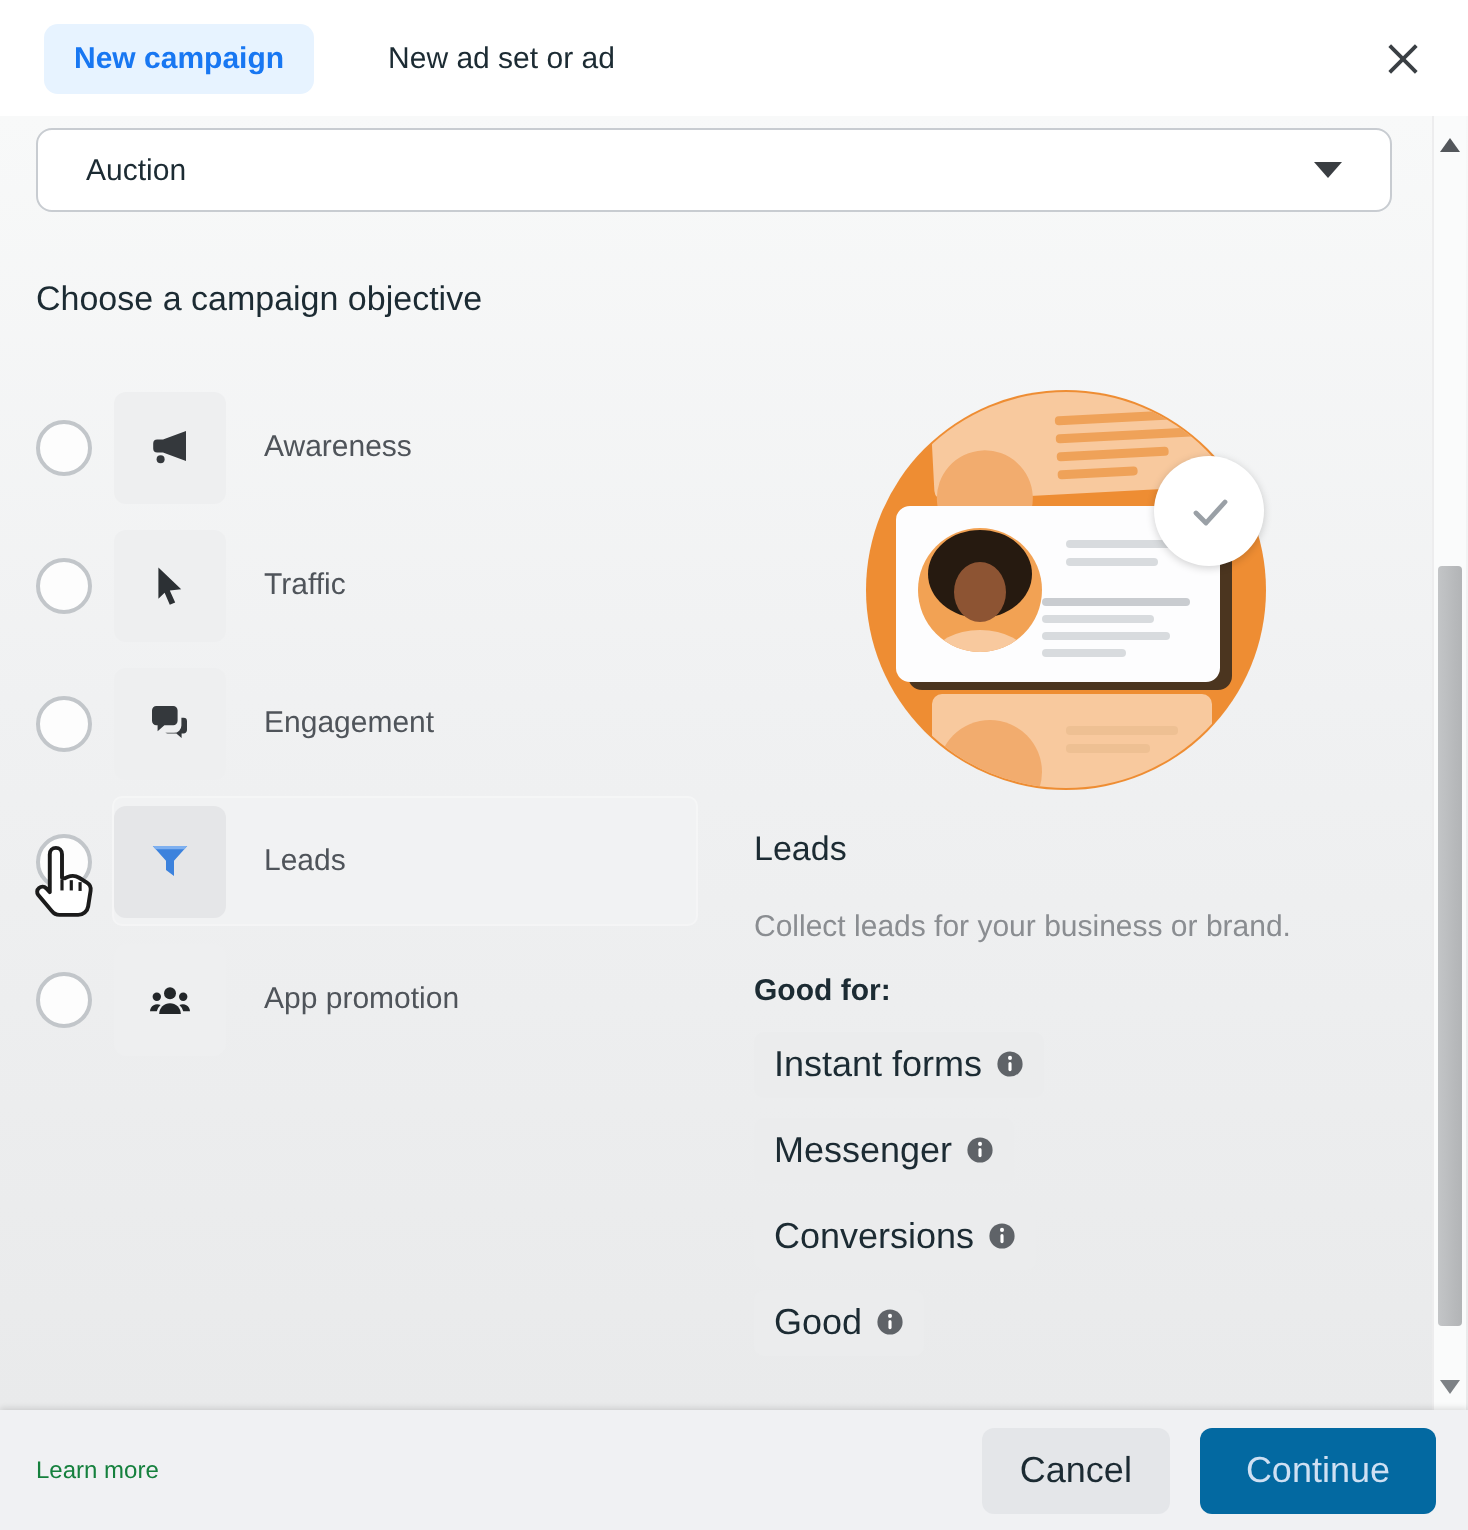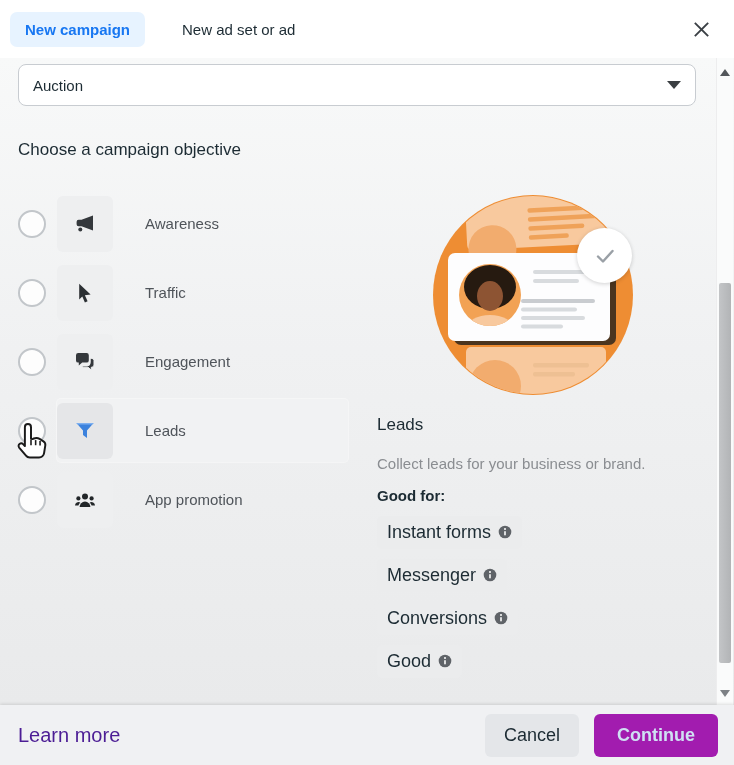--- a/index.html
+++ b/index.html
@@ -3,48 +3,48 @@
 <meta charset="utf-8">
 <style>
   * { margin:0; padding:0; box-sizing:border-box; }
   html,body { width:734px; height:765px; }
   body { font-family:"Liberation Sans", sans-serif; }
 
   .dialog { position:relative; width:734px; height:765px; background:#f1f2f3; overflow:hidden; }
 
   
   .header { position:absolute; top:0; left:0; right:0; height:58px; background:#ffffff;
-            display:flex; align-items:center; padding:0 20px 0 10px; z-index:5; }
+            display:flex; align-items:center; padding:0 20px 0 22px; z-index:5; }
   .tab { font-size:15px; padding:9px 15px; border-radius:7px; cursor:pointer; }
   .tab.active { background:#e7f3ff; color:#1877f2; font-weight:bold; }
   .tab.inactive { color:#1c2b33; margin-left:22px; font-weight:400; }
   .close-btn { margin-left:auto; width:26px; height:26px; display:flex; align-items:center;
                justify-content:center; cursor:pointer; }
   .close-btn svg { width:19px; height:19px; stroke:#3a3f44; stroke-width:2; }
 
   
   .body-area { position:absolute; top:58px; left:0; right:0; bottom:60px;
                background:linear-gradient(180deg,#f8f9f9 0%, #f0f1f2 45%, #e9eaeb 100%); }
 
   .select-box { position:absolute; left:18px; top:6px; width:678px; height:42px; background:#fff;
                 border:1px solid #c8ccd1; border-radius:8px; display:flex; align-items:center;
-                padding:0 14px; cursor:pointer; }
+                padding:0 24px; cursor:pointer; }
   .select-value { font-size:15px; color:#1c2b33; }
   .select-caret { margin-left:auto; width:0; height:0; border-left:7px solid transparent;
                   border-right:7px solid transparent; border-top:8px solid #3a3e42; }
 
   .section-heading { position:absolute; left:18px; top:82px; font-size:17px; font-weight:500;
                      color:#1c2b33; }
 
   
   .obj-list { position:absolute; left:18px; top:134px; width:330px; }
   .obj-row { display:flex; align-items:center; height:63px; margin-bottom:6px; cursor:pointer; }
   .radio { flex:0 0 28px; width:28px; height:28px; border-radius:50%; background:#fdfdfd;
            border:2px solid #c2c6ca; margin-right:11px; }
-  .row-body { display:flex; align-items:center; height:63px; flex:1; border-radius:4px;gap:13px; }
+  .row-body { display:flex; align-items:center; height:63px; flex:1; border-radius:4px; }
   .obj-row.highlighted .row-body { background:#f1f2f3; box-shadow:0 0 0 1px rgba(255,255,255,0.4); }
   .obj-tile { width:56px; height:56px; border-radius:6px; background:#eeeff0;
               display:flex; align-items:center; justify-content:center; }
   .obj-row.highlighted .obj-tile { background:#e5e6e8; }
   .obj-icon-svg { width:24px; height:24px; }
   .obj-label { margin-left:19px; font-size:15px; color:#4f545a; }
 
   
   .hand-cursor { position:absolute; left:11px; top:364px; width:40px; height:44px; z-index:9;
                  pointer-events:none; }
@@ -80,27 +80,27 @@
             border-bottom:7px solid #53575b; }
   .tri-down { width:0; height:0; border-left:5px solid transparent; border-right:5px solid transparent;
               border-top:7px solid #7d8185; }
   .scroll-thumb { position:absolute; left:2px; top:225px; width:12px; height:380px;
                   background:linear-gradient(90deg,#c3c5c7,#b2b4b6); border-radius:2px; cursor:grab; }
 
   
   .footer { position:absolute; left:0; right:0; bottom:0; height:60px; background:#f0f1f3;
             box-shadow:0 -1px 3px rgba(0,0,0,0.12); display:flex; align-items:center;
             padding:0 16px 0 18px; z-index:7; }
-  .learn-more { font-size:20px; color:#4c1d95; cursor:pointer; }
+  .learn-more { font-size:12px; color:#15803d; cursor:pointer; }
   .footer-spacer { flex:1; }
   .btn { border:none; border-radius:6px; font-size:18px; cursor:pointer;
          font-family:"Liberation Sans", sans-serif; }
   .btn-cancel { background:#e4e6e9; color:#1c2b33; padding:11px 19px; margin-right:15px;
                 font-weight:500; }
-  .btn-continue { background:#a21caf; color:#cfe0f3; padding:11px 23px; font-weight:bold;
+  .btn-continue { background:#0369a1; color:#cfe0f3; padding:11px 23px; font-weight:normal;
                   cursor:default; }
 </style>
 </head>
 <body>
 
 <svg width="0" height="0" style="position:absolute" aria-hidden="true">
   <defs>
     <symbol id="megaphone-icon" viewBox="0 0 24 24">
       <path d="M20 3.5 L8.5 7.8 H5.6 A2 2 0 0 0 3.6 9.8 v2.4 a2 2 0 0 0 2 2 h2.9 L20 18.5 Z" fill="#34383c"></path>
       <circle cx="7.3" cy="17.6" r="2" fill="#34383c"></circle>

